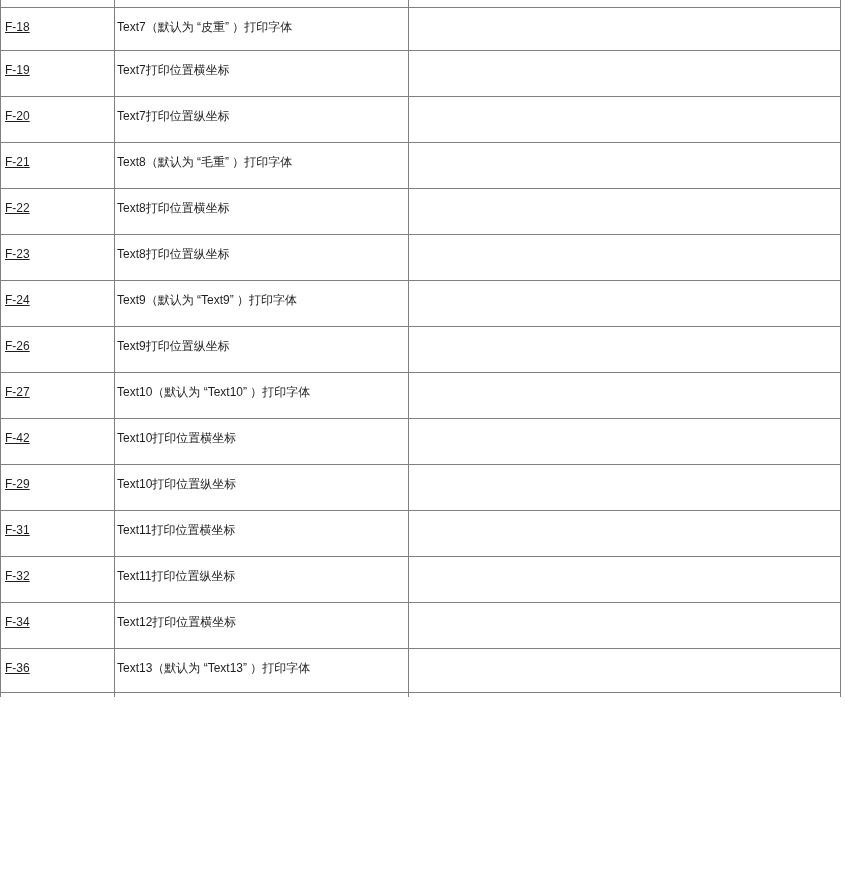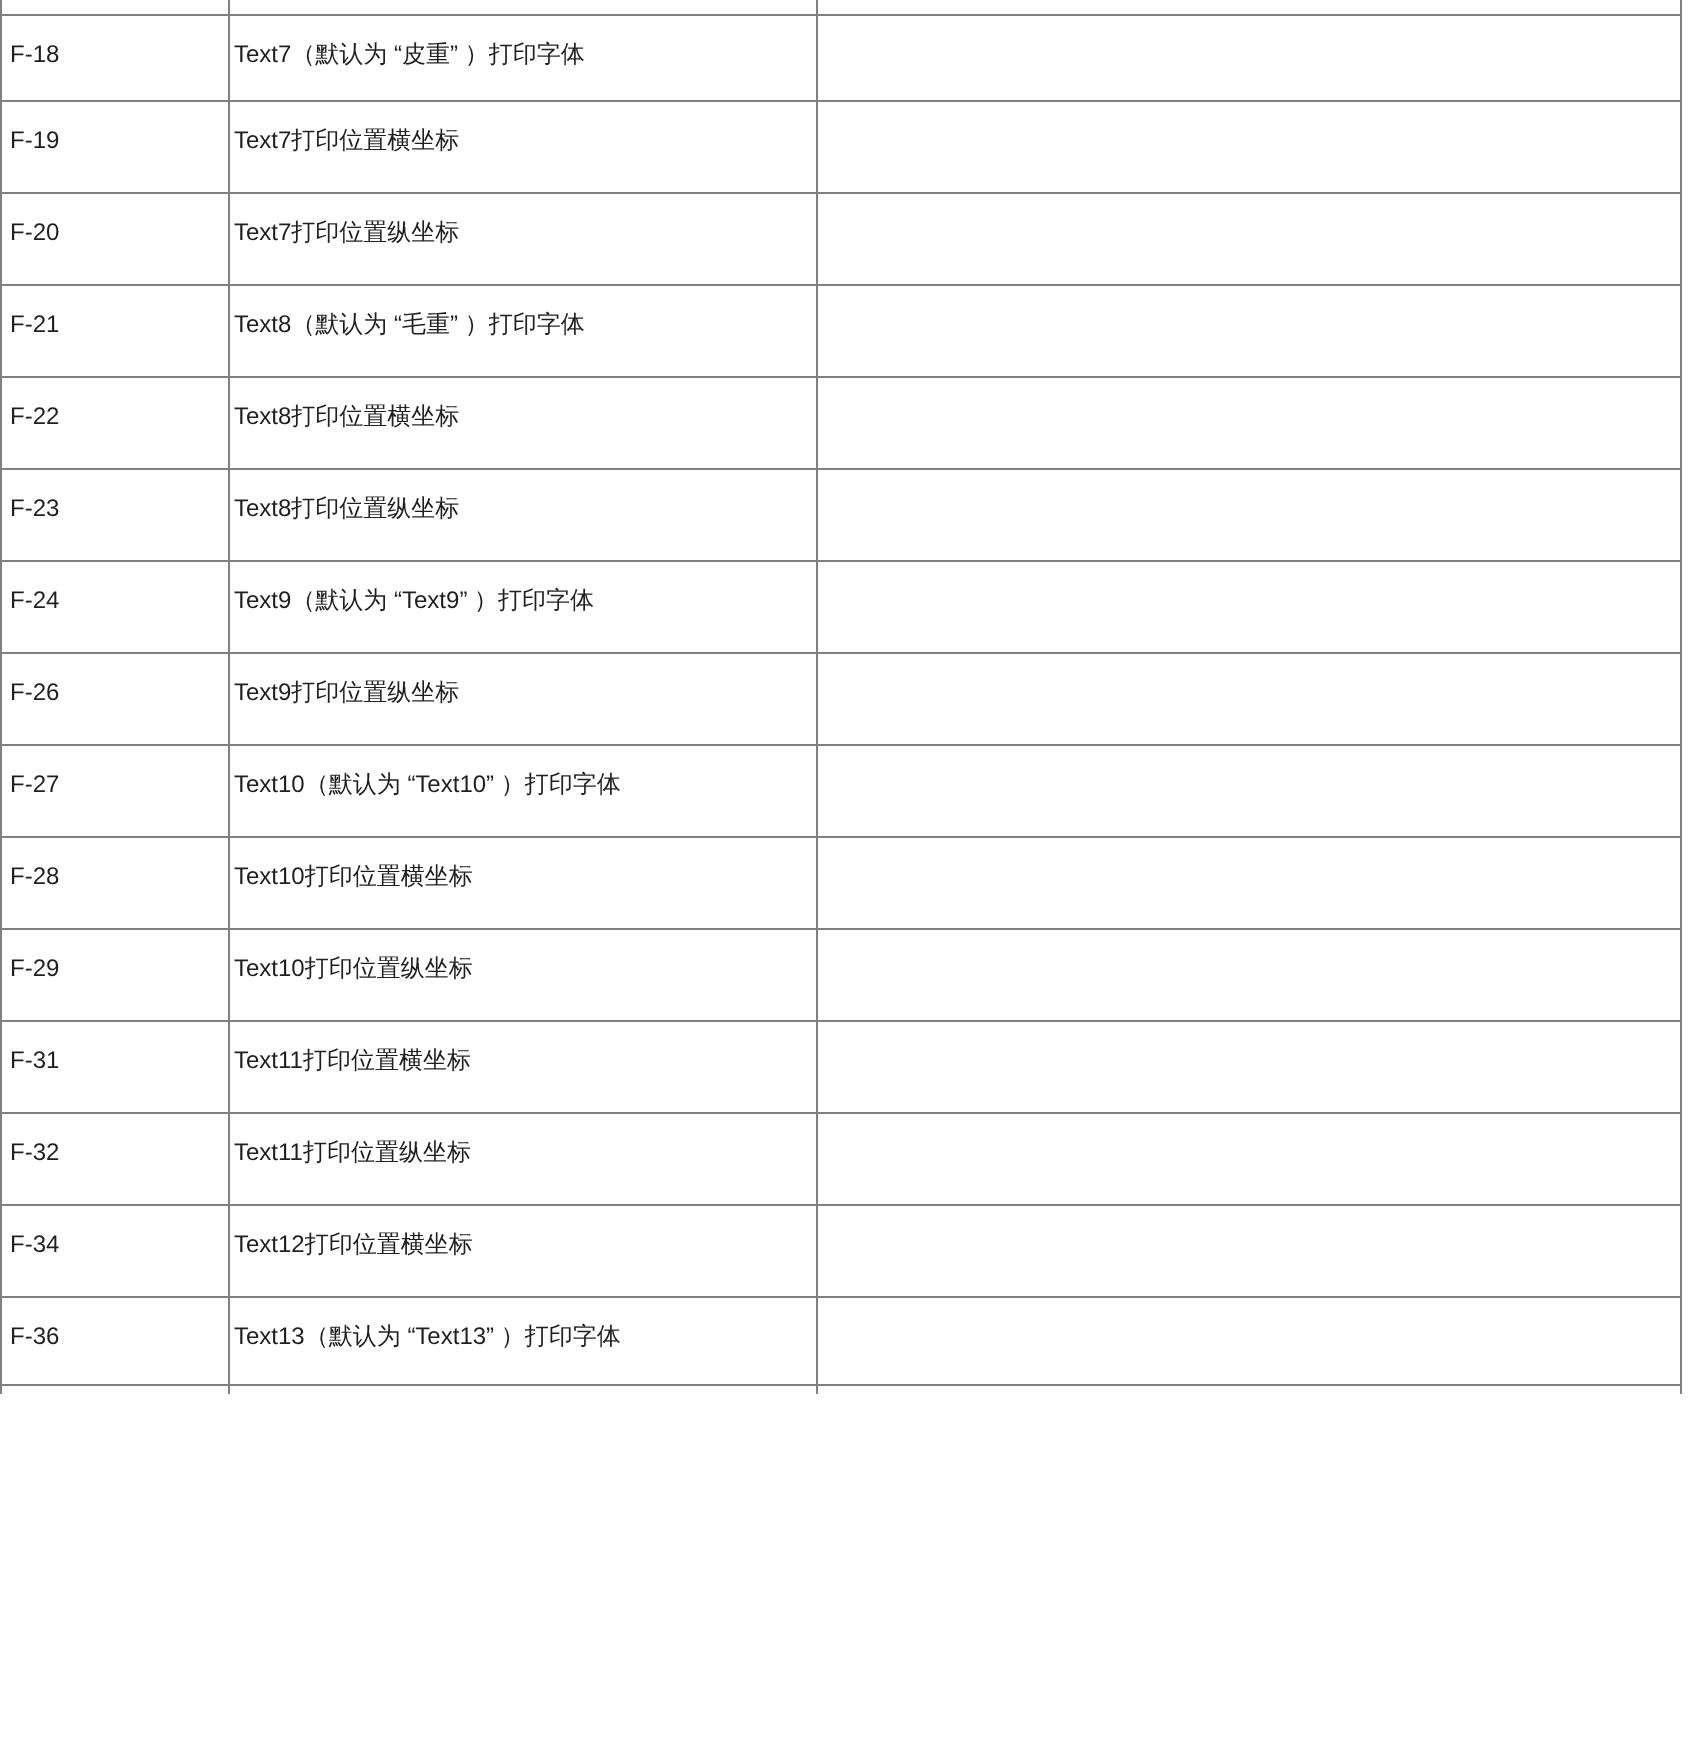--- a/index.html
+++ b/index.html
@@ -23,20 +23,21 @@
     font-size: 12px;
     line-height: 14px;
     color: #1f1f1f;
     vertical-align: top;
     padding: 12px 0 0 2px;
     overflow: hidden;
     white-space: nowrap;
   }
   table.param-table td.code-cell {
     padding-left: 4px;
+    text-decoration: underline;
   }
   table.param-table tr {
     height: 46px;
   }
   table.param-table tr.row-first {
     height: 43px;
   }
   table.param-table tr.row-last {
     height: 44px;
   }
@@ -111,21 +112,21 @@
       <td class="code-cell">F-26</td>
       <td class="desc-cell">Text9打印位置纵坐标</td>
       <td class="value-cell"></td>
     </tr>
     <tr>
       <td class="code-cell">F-27</td>
       <td class="desc-cell">Text10（默认为 “Text10” ）打印字体</td>
       <td class="value-cell"></td>
     </tr>
     <tr>
-      <td class="code-cell">F-28</td>
+      <td class="code-cell">F-42</td>
       <td class="desc-cell">Text10打印位置横坐标</td>
       <td class="value-cell"></td>
     </tr>
     <tr>
       <td class="code-cell">F-29</td>
       <td class="desc-cell">Text10打印位置纵坐标</td>
       <td class="value-cell"></td>
     </tr>
     <tr>
       <td class="code-cell">F-31</td>

